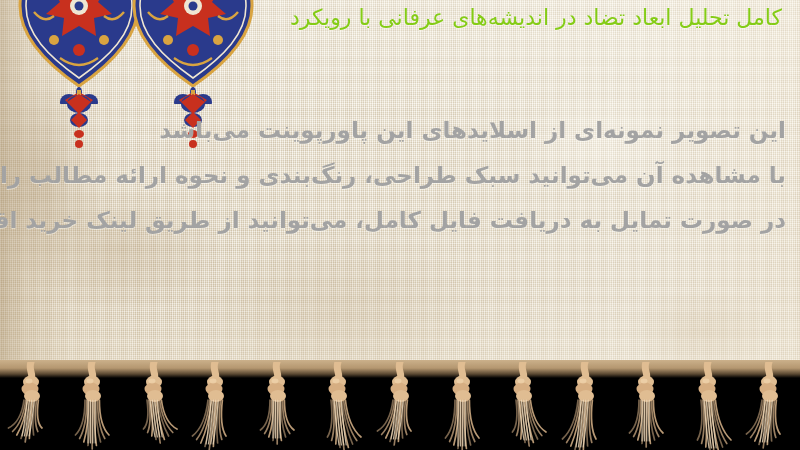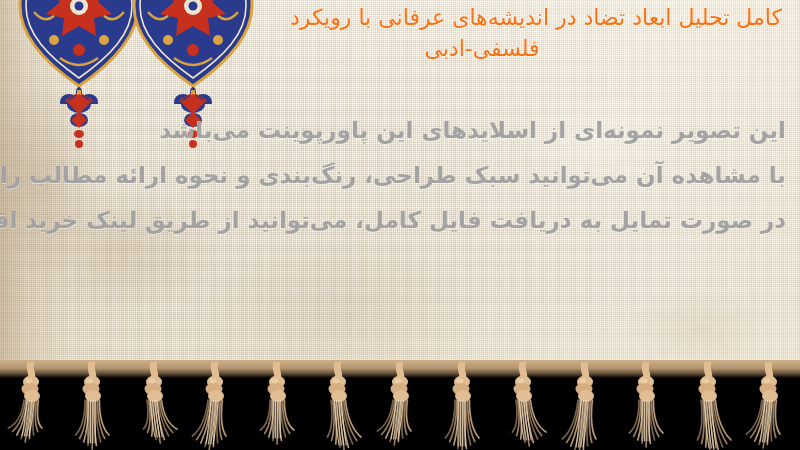--- a/index.html
+++ b/index.html
@@ -68,21 +68,21 @@
 
   
   .ornament{position:absolute;top:-46px;}
   .ornament.o1{left:14px;}
   .ornament.o2{left:128px;}
 
   
   .title-block{
     position:absolute;right:18px;top:2px;width:560px;
     text-align:right;direction:rtl;
-    color:#f97316;
+    color:#84cc16;
     font-size:22px;line-height:1.42;
     font-weight:400;
     text-shadow:0 1px 0 rgba(255,252,244,.55);
   }
   .title-line{display:block;white-space:nowrap;}
   .title-line.l2{text-align:center;padding-right:40px;}
 
   .body-block{
     position:absolute;right:14px;top:108px;width:780px;
     text-align:right;direction:rtl;
@@ -180,21 +180,20 @@
       <path d="M18 8 L30 0 L42 8 L30 20 Z" fill="#c8301e"></path>
       <ellipse cx="30" cy="26" rx="9" ry="7" fill="#2a3a8c"></ellipse>
       <path d="M22 26 L30 18 L38 26 L30 34 Z" fill="#c8301e"></path>
       <ellipse cx="30" cy="40" rx="5" ry="4" fill="#c8301e"></ellipse>
       <circle cx="30" cy="50" r="4" fill="#c8301e"></circle>
     </svg>
   </div>
 
   <div class="title-block">
     <span class="title-line l1">کامل تحلیل ابعاد تضاد در اندیشه‌های عرفانی با رویکرد</span>
-    <span class="title-line l2">فلسفی-ادبی</span>
   </div>
 
   <div class="body-block">
     <span class="body-line">این تصویر نمونه‌ای از اسلایدهای این پاورپوینت می‌باشد</span>
     <span class="body-line">با مشاهده آن می‌توانید سبک طراحی، رنگ‌بندی و نحوه ارائه مطالب را بررسی نمایید</span>
     <span class="body-line">در صورت تمایل به دریافت فایل کامل، می‌توانید از طریق لینک خرید اقدام فرمایید</span>
   </div>
 
   <div class="fringe">
     <div class="fringe-band"></div>

